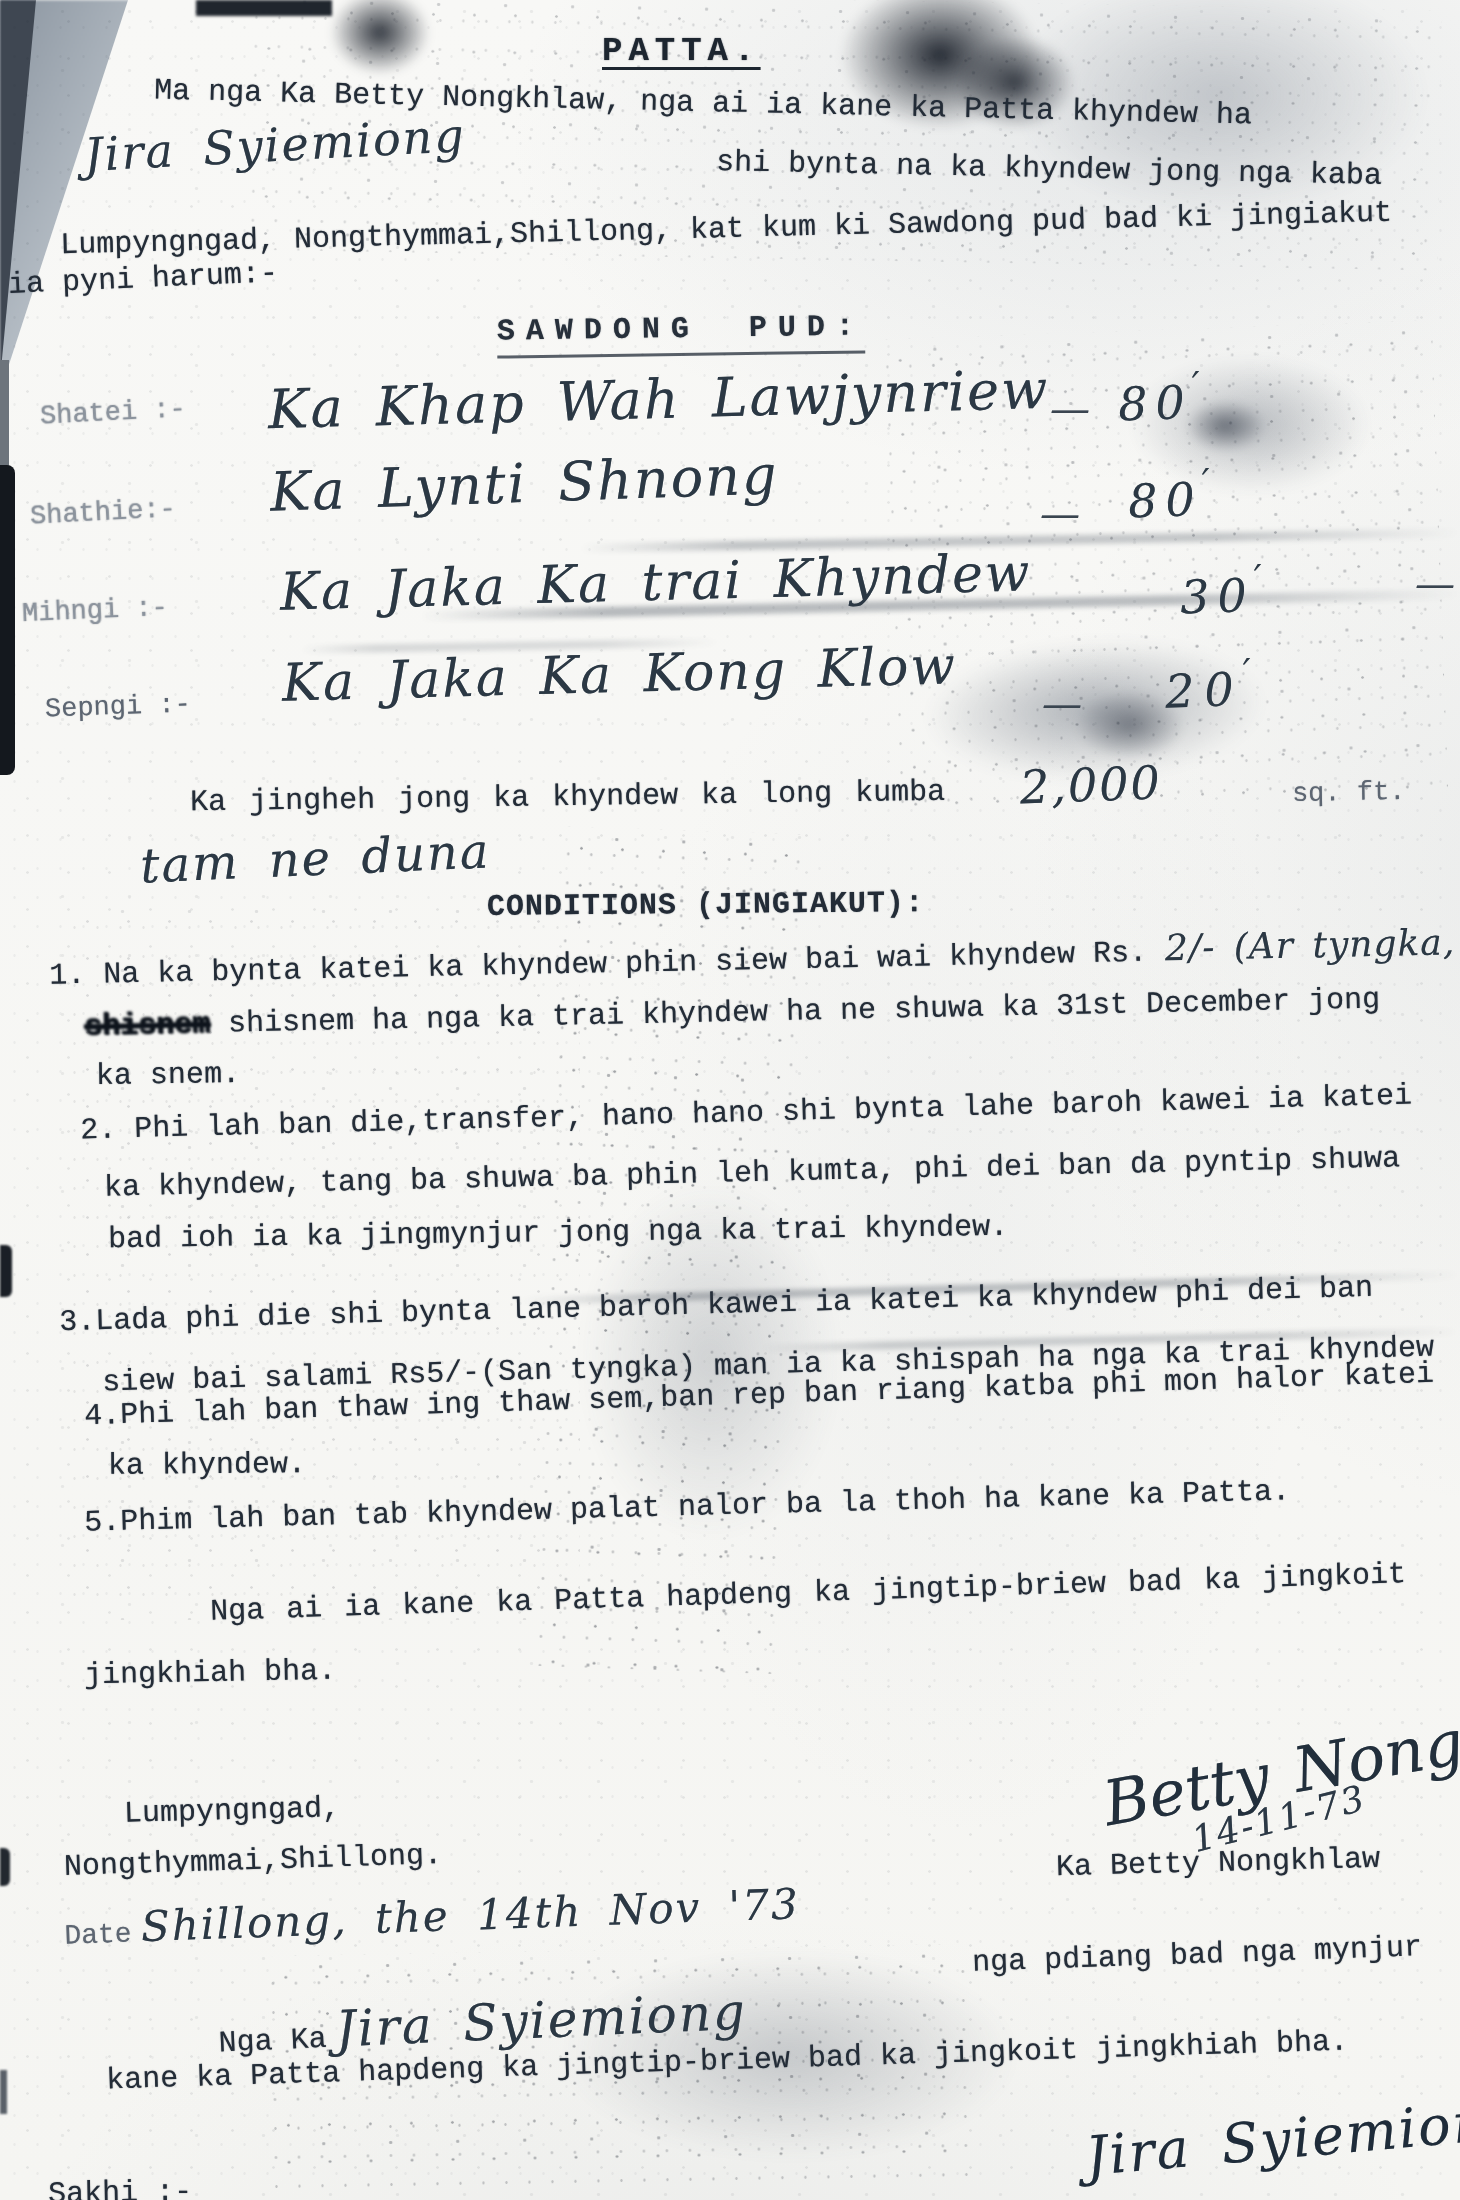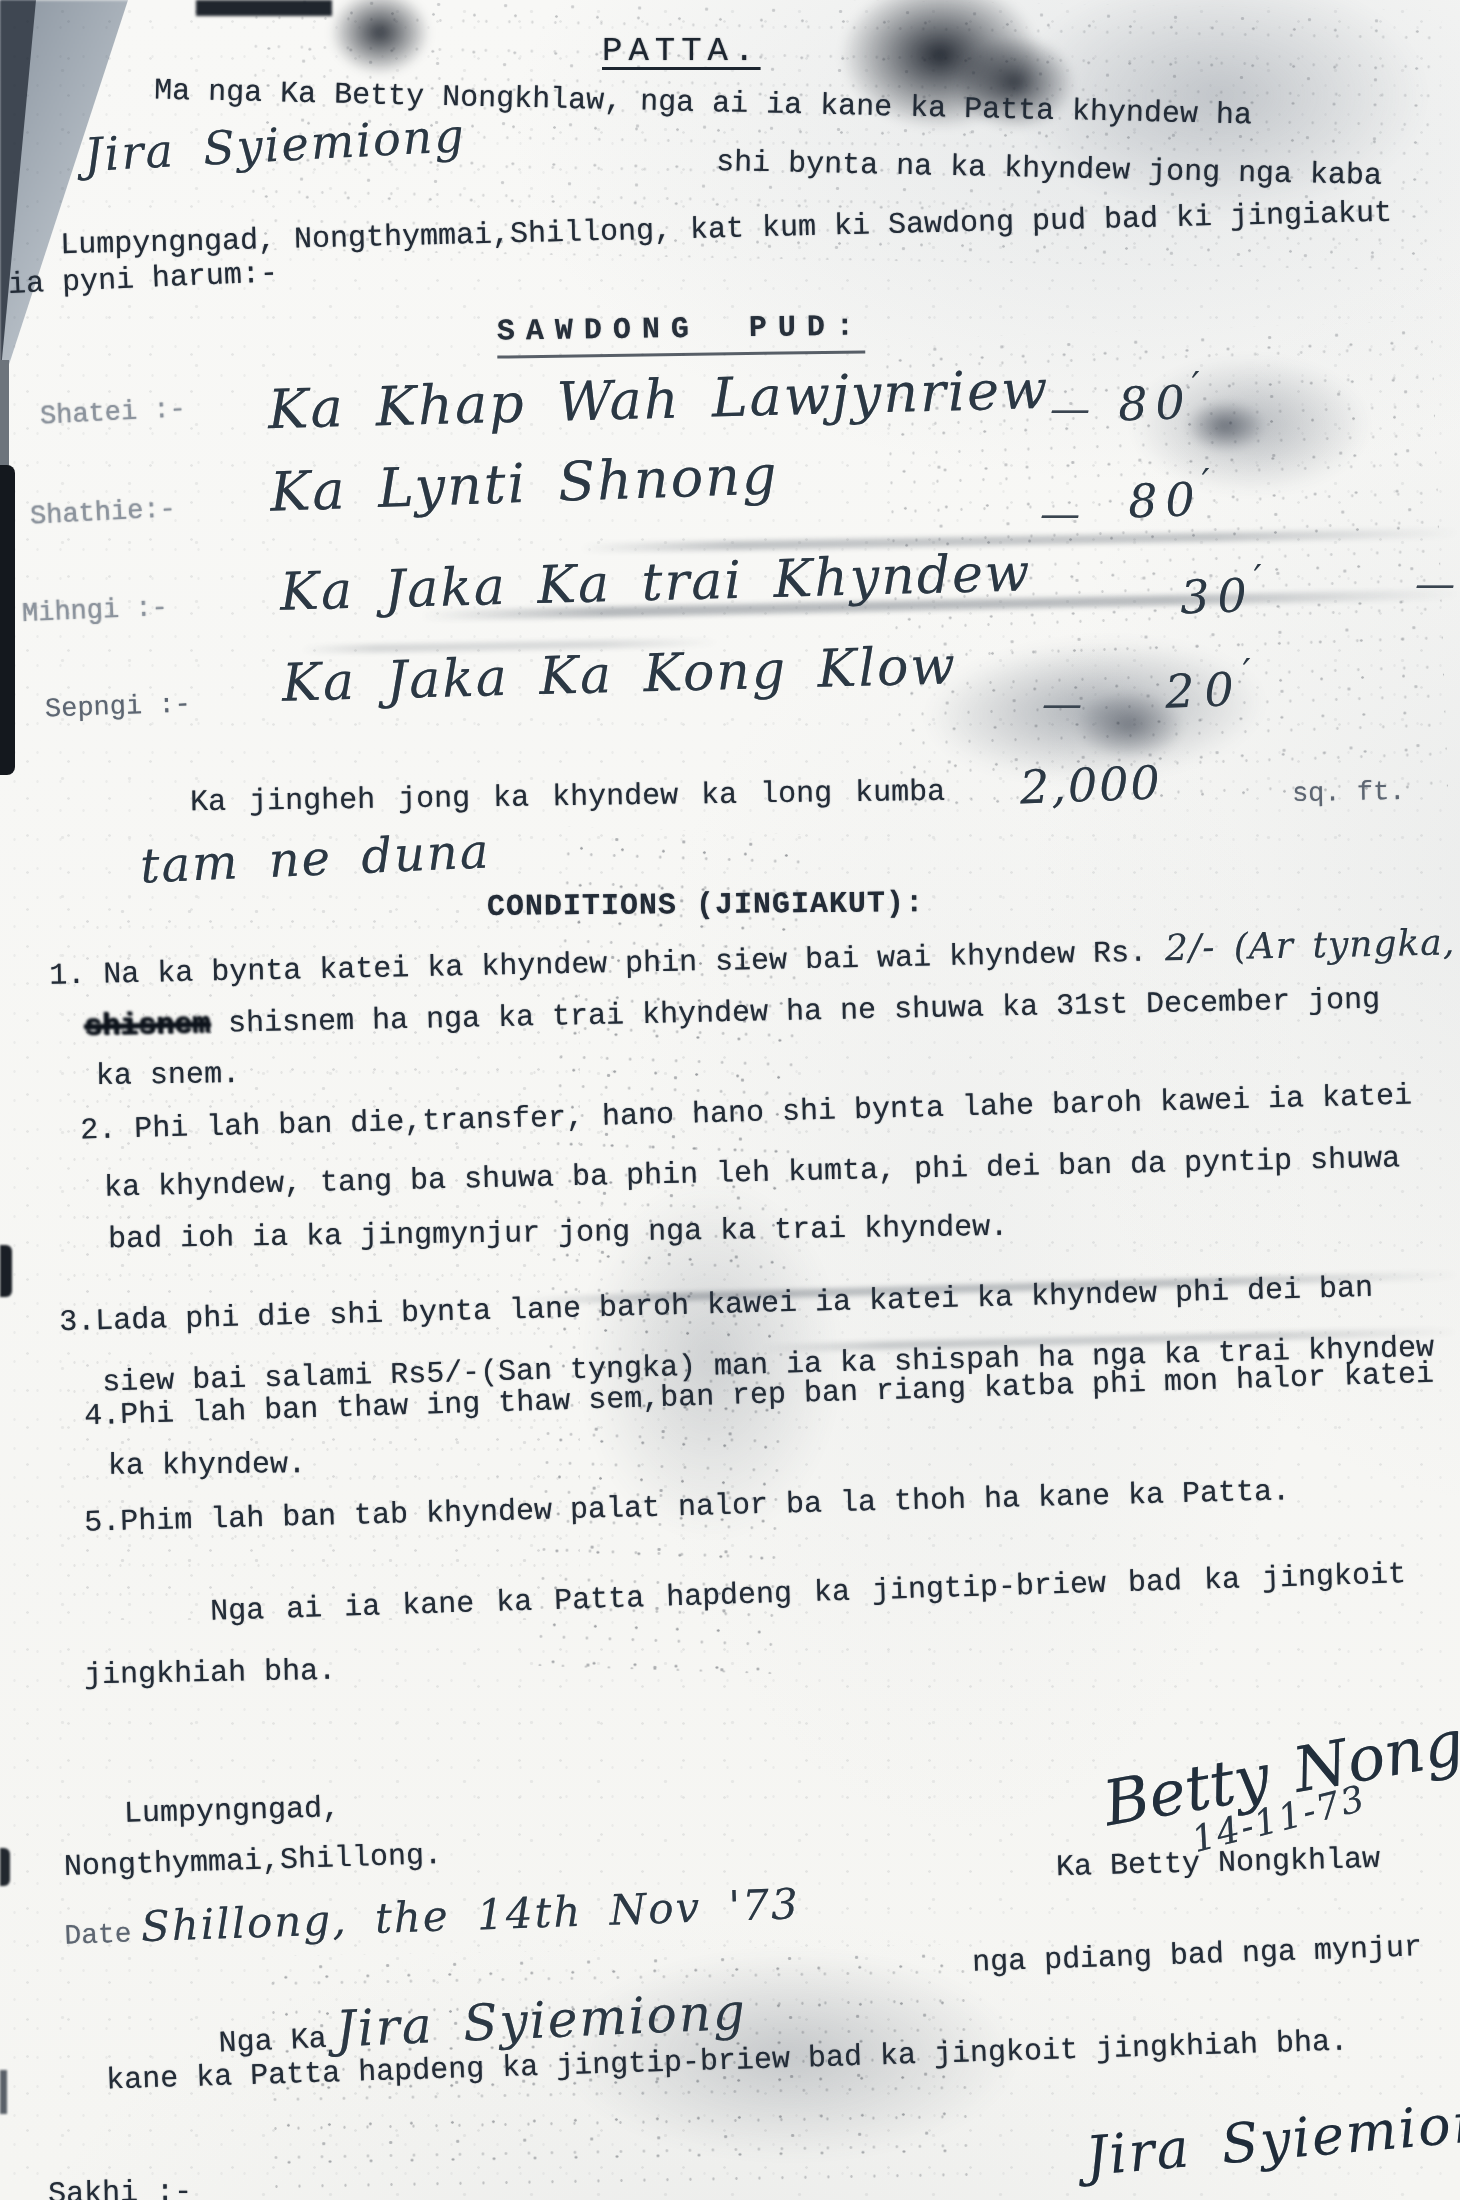--- a/index.html
+++ b/index.html
@@ -16,21 +16,21 @@
   .abs{position:absolute; white-space:nowrap;}
   .tw{color:#232c37; text-shadow:0 0 1.2px rgba(32,40,54,.6); font-size:30px;}
   .tw-soft{color:#5d6672; text-shadow:0 0 1px rgba(80,90,102,.5);}
   .tw-faded{color:#8b939d; filter:blur(.4px);}
   .hw{
     font-family:"DejaVu Serif", serif; font-style:italic;
     color:#2b3844; letter-spacing:2px; word-spacing:12px;
     text-shadow:0 0 .6px rgba(40,52,66,.55);
   }
   .title{
-    font-weight:normal; font-size:34px; letter-spacing:6px; color:#1d2630;
+    font-weight:bold; font-size:34px; letter-spacing:6px; color:#1d2630;
     text-decoration:underline; text-decoration-thickness:3px; text-underline-offset:7px;
     text-shadow:0 0 1.4px rgba(25,32,44,.7);
   }
   .heading{
     font-weight:bold; font-size:30px; letter-spacing:11px; word-spacing:20px;
     color:#27303b; border-bottom:3px solid rgba(35,44,56,.75); padding-bottom:7px;
     text-shadow:0 0 1.2px rgba(30,40,52,.6);
   }
   .struck{
     color:#0e141c; font-weight:bold; filter:blur(1px);

